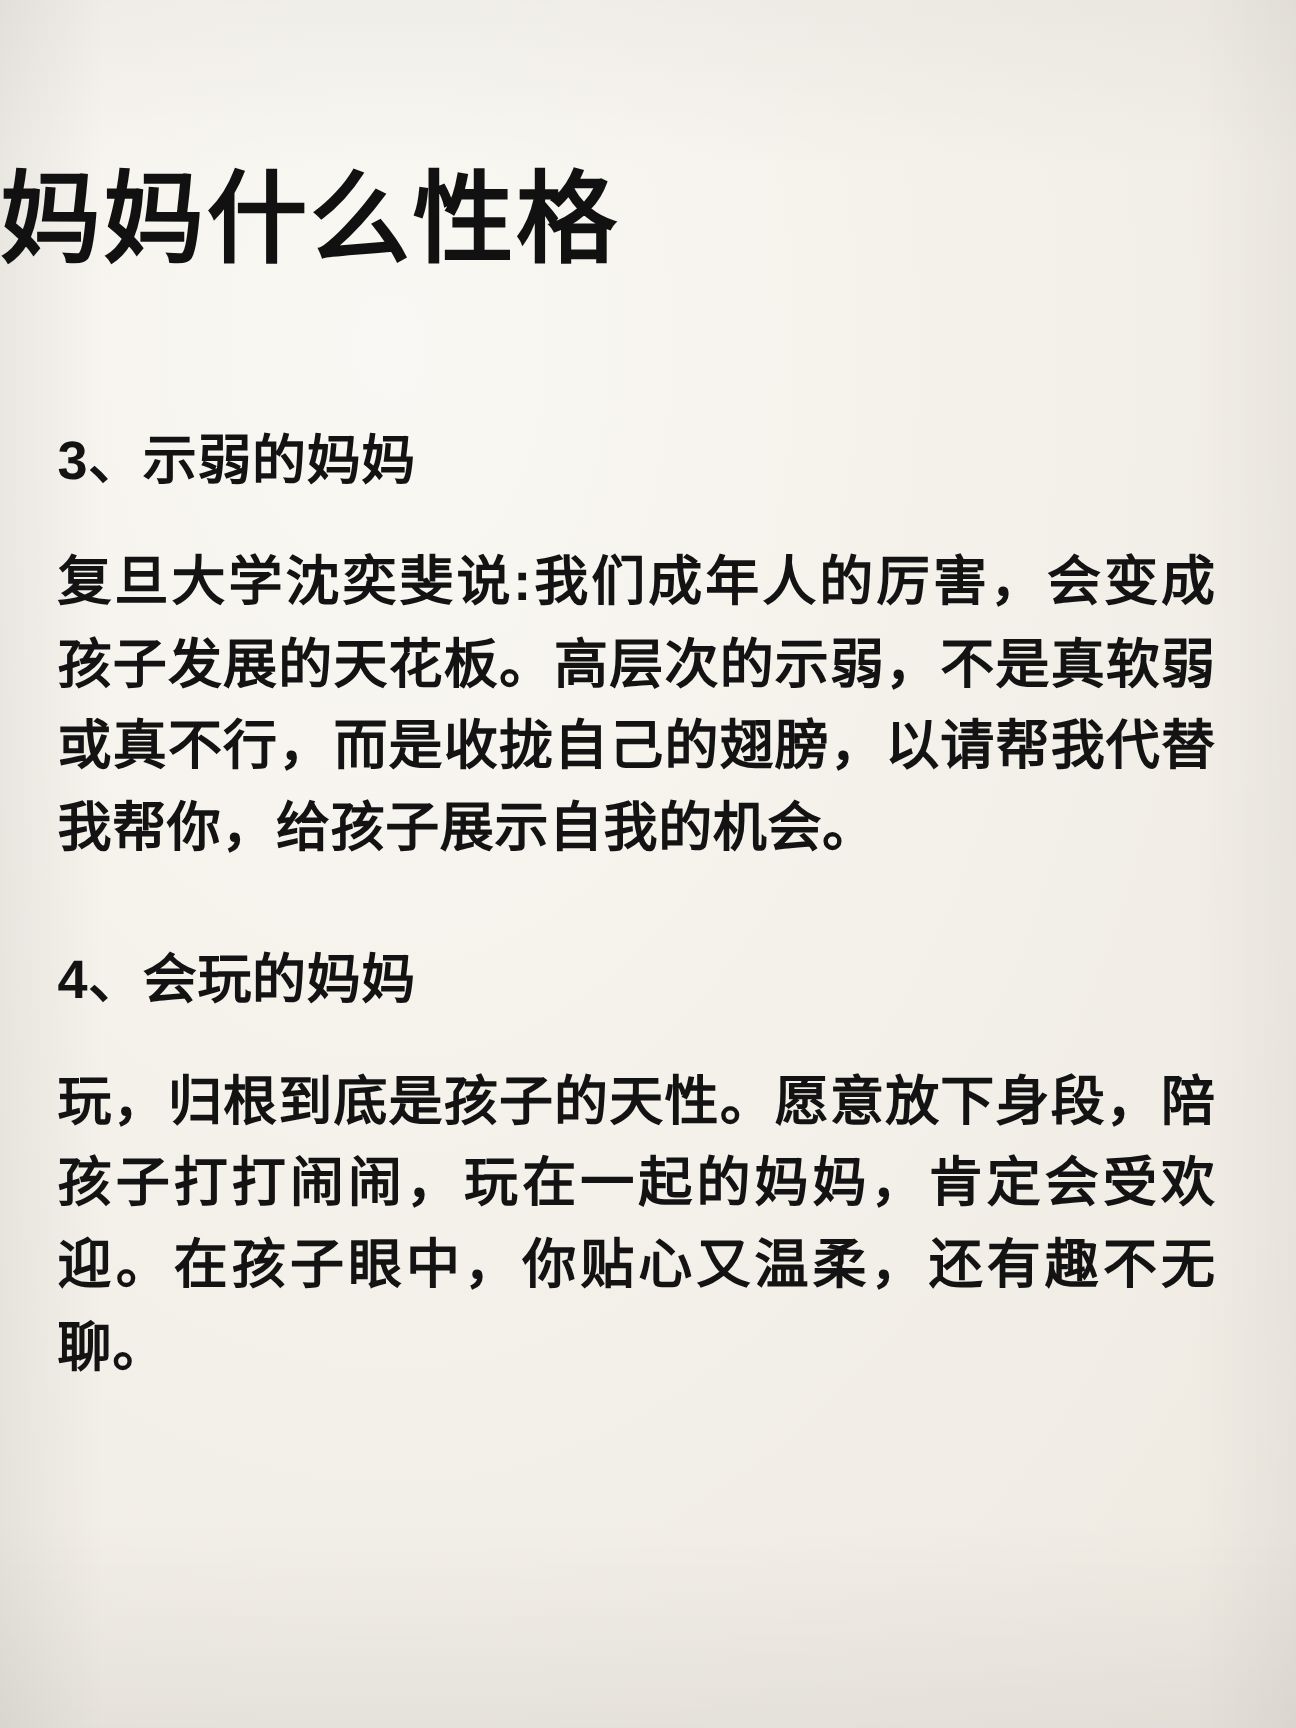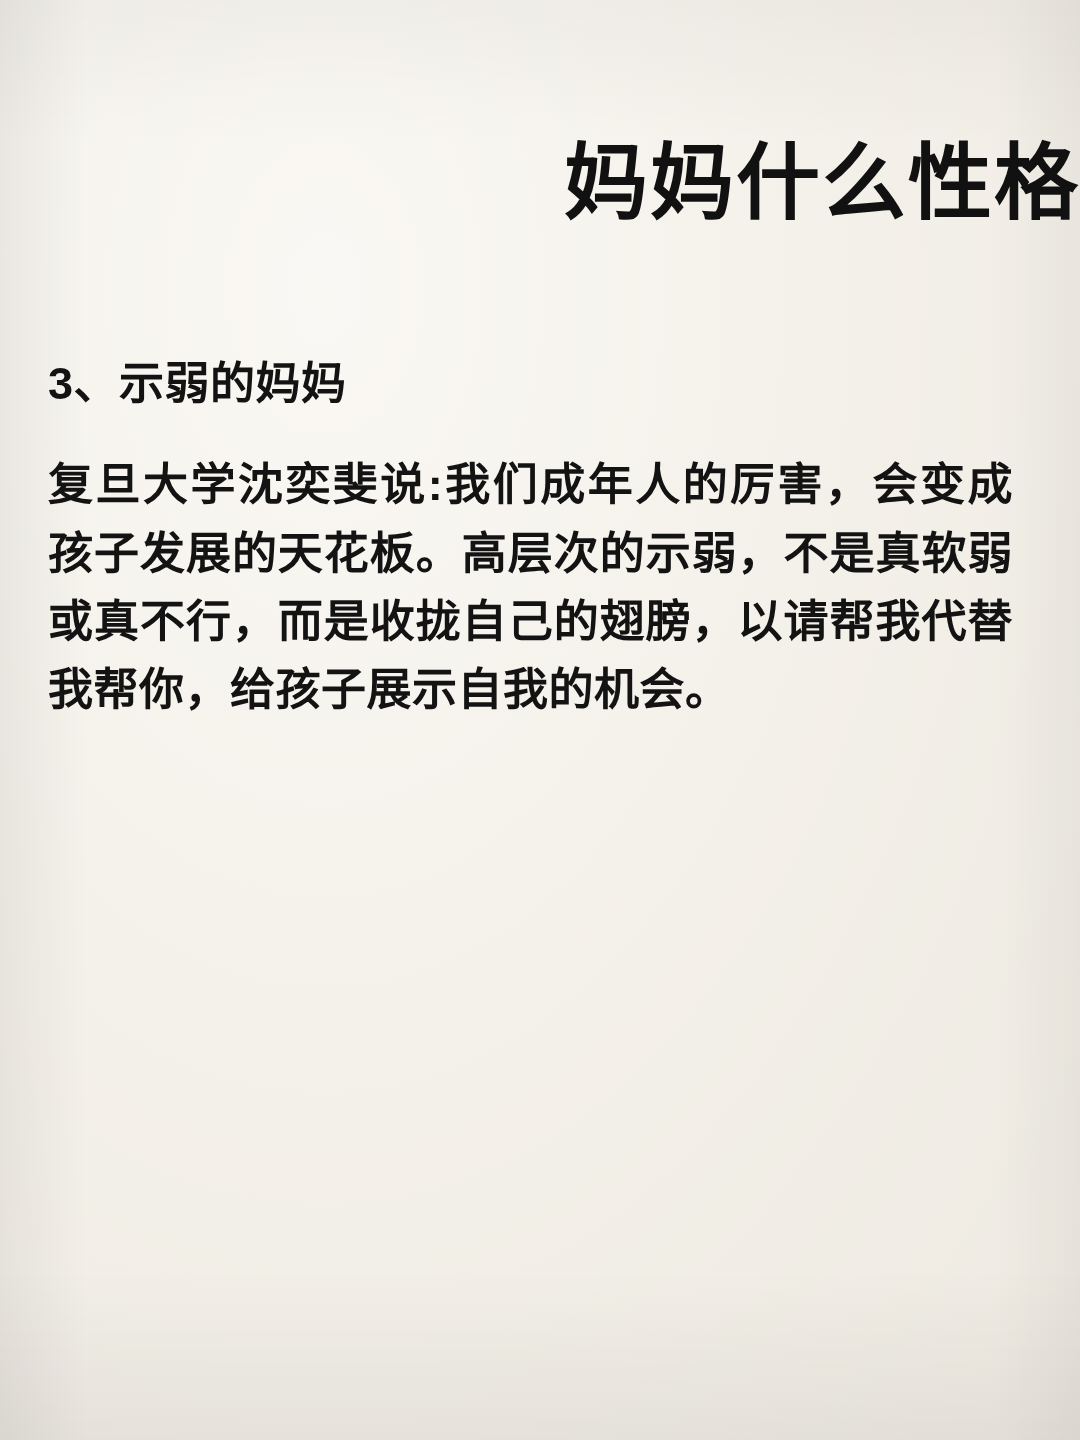--- a/index.html
+++ b/index.html
@@ -33,21 +33,21 @@
   }
   .content {
     position: relative;
     width: 100%;
     height: 100%;
     box-sizing: border-box;
     padding: 0;
   }
   .title-block {
     padding-top: 132px;
-    text-align: right;
+    text-align: left;
   }
   .title-line {
     font-size: 84px;
     font-weight: 700;
     letter-spacing: 2px;
     line-height: 1.22;
     color: #111111;
   }
   .body-block {
     padding: 0 67px 0 48px;
@@ -90,16 +90,18 @@
   </div>
 
   <div class="body-block">
 
     <div class="section">
       <div class="section-heading">3、示弱的妈妈</div>
       <div class="section-body">复旦大学沈奕斐说:我们成年人的厉害，会变成孩子发展的天花板。高层次的示弱，不是真软弱或真不行，而是收拢自己的翅膀，以请帮我代替我帮你，给孩子展示自我的机会。</div>
     </div>
 
     <div class="section">
+      <div class="section-heading">4、会玩的妈妈</div>
+      <div class="section-body">玩，归根到底是孩子的天性。愿意放下身段，陪孩子打打闹闹，玩在一起的妈妈，肯定会受欢迎。在孩子眼中，你贴心又温柔，还有趣不无聊。</div>
     </div>
 
   </div>
 </div>
 
 </body></html>

